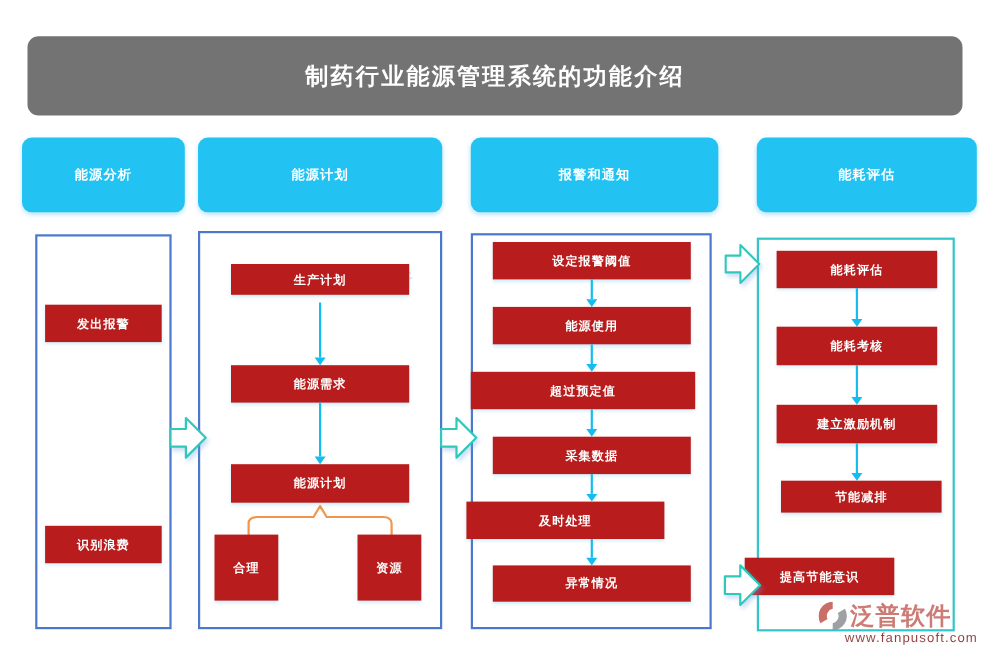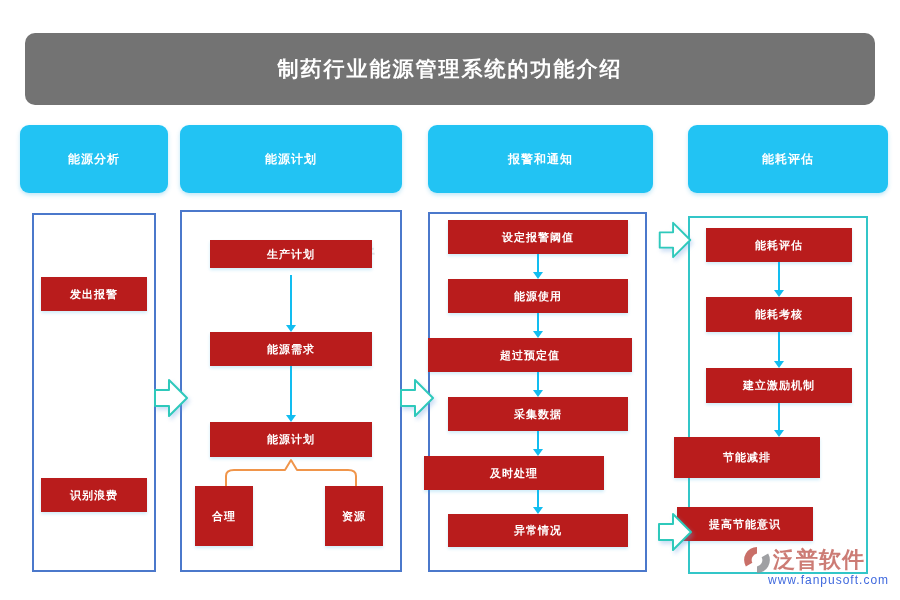--- a/index.html
+++ b/index.html
@@ -46,21 +46,21 @@
   .wm-center{
     position:absolute;left:296px;top:243px;opacity:.17;color:#5a6470;
     font-size:19px;font-weight:bold;letter-spacing:1px;line-height:1;
   }
   .wm-center small{display:block;font-size:7px;font-weight:normal;letter-spacing:0;}
   .brand{
     position:absolute;left:744px;top:545px;width:156px;height:50px;opacity:.85;
   }
   .brand-row{display:flex;align-items:center;gap:3px;}
   .brand-name{color:#c4665e;font-size:22px;font-weight:bold;letter-spacing:1px;}
-  .brand-url{color:#1d4ed8;font-size:12px;letter-spacing:1px;margin-left:24px;margin-top:-2px;}
+  .brand-url{color:#7f1d1d;font-size:12px;letter-spacing:1px;margin-left:24px;margin-top:-2px;}
 </style>
 </head>
 <body>
 
 <div class="stage">
 
   <div class="banner">制药行业能源管理系统的功能介绍</div>
 
   <div class="header-btn" style="left:20px;top:125px;width:148px">能源分析</div>
   <div class="header-btn" style="left:180px;top:125px;width:222px">能源计划</div>
@@ -104,21 +104,21 @@
   <div class="node" style="left:424px;top:456px;width:180px;height:34px">及时处理</div>
   <div class="varrow" style="left:537px;top:490px;height:17px"></div>
   <div class="node" style="left:448px;top:514px;width:180px;height:33px">异常情况</div>
 
   <div class="node" style="left:706px;top:228px;width:146px;height:34px">能耗评估</div>
   <div class="varrow" style="left:778px;top:262px;height:28px"></div>
   <div class="node" style="left:706px;top:297px;width:146px;height:35px">能耗考核</div>
   <div class="varrow" style="left:778px;top:332px;height:29px"></div>
   <div class="node" style="left:706px;top:368px;width:146px;height:35px">建立激励机制</div>
   <div class="varrow" style="left:778px;top:403px;height:27px"></div>
-  <div class="node" style="left:674px;top:437px;width:146px;height:41px">节能减排</div>
+  <div class="node" style="left:710px;top:437px;width:146px;height:29px">节能减排</div>
   <div class="node" style="left:677px;top:507px;width:136px;height:34px">提高节能意识</div>
 
   <svg class="harrow" style="left:152px;top:376px" width="38" height="44" viewBox="0 0 38 44">
     <polygon points="3,14 17,14 17,4 35,22 17,40 17,30 3,30"></polygon>
   </svg>
   <svg class="harrow" style="left:398px;top:376px" width="38" height="44" viewBox="0 0 38 44">
     <polygon points="3,14 17,14 17,4 35,22 17,40 17,30 3,30"></polygon>
   </svg>
   <svg class="harrow" style="left:656px;top:219px" width="38" height="42" viewBox="0 0 38 44">
     <polygon points="3,14 17,14 17,4 35,22 17,40 17,30 3,30"></polygon>

